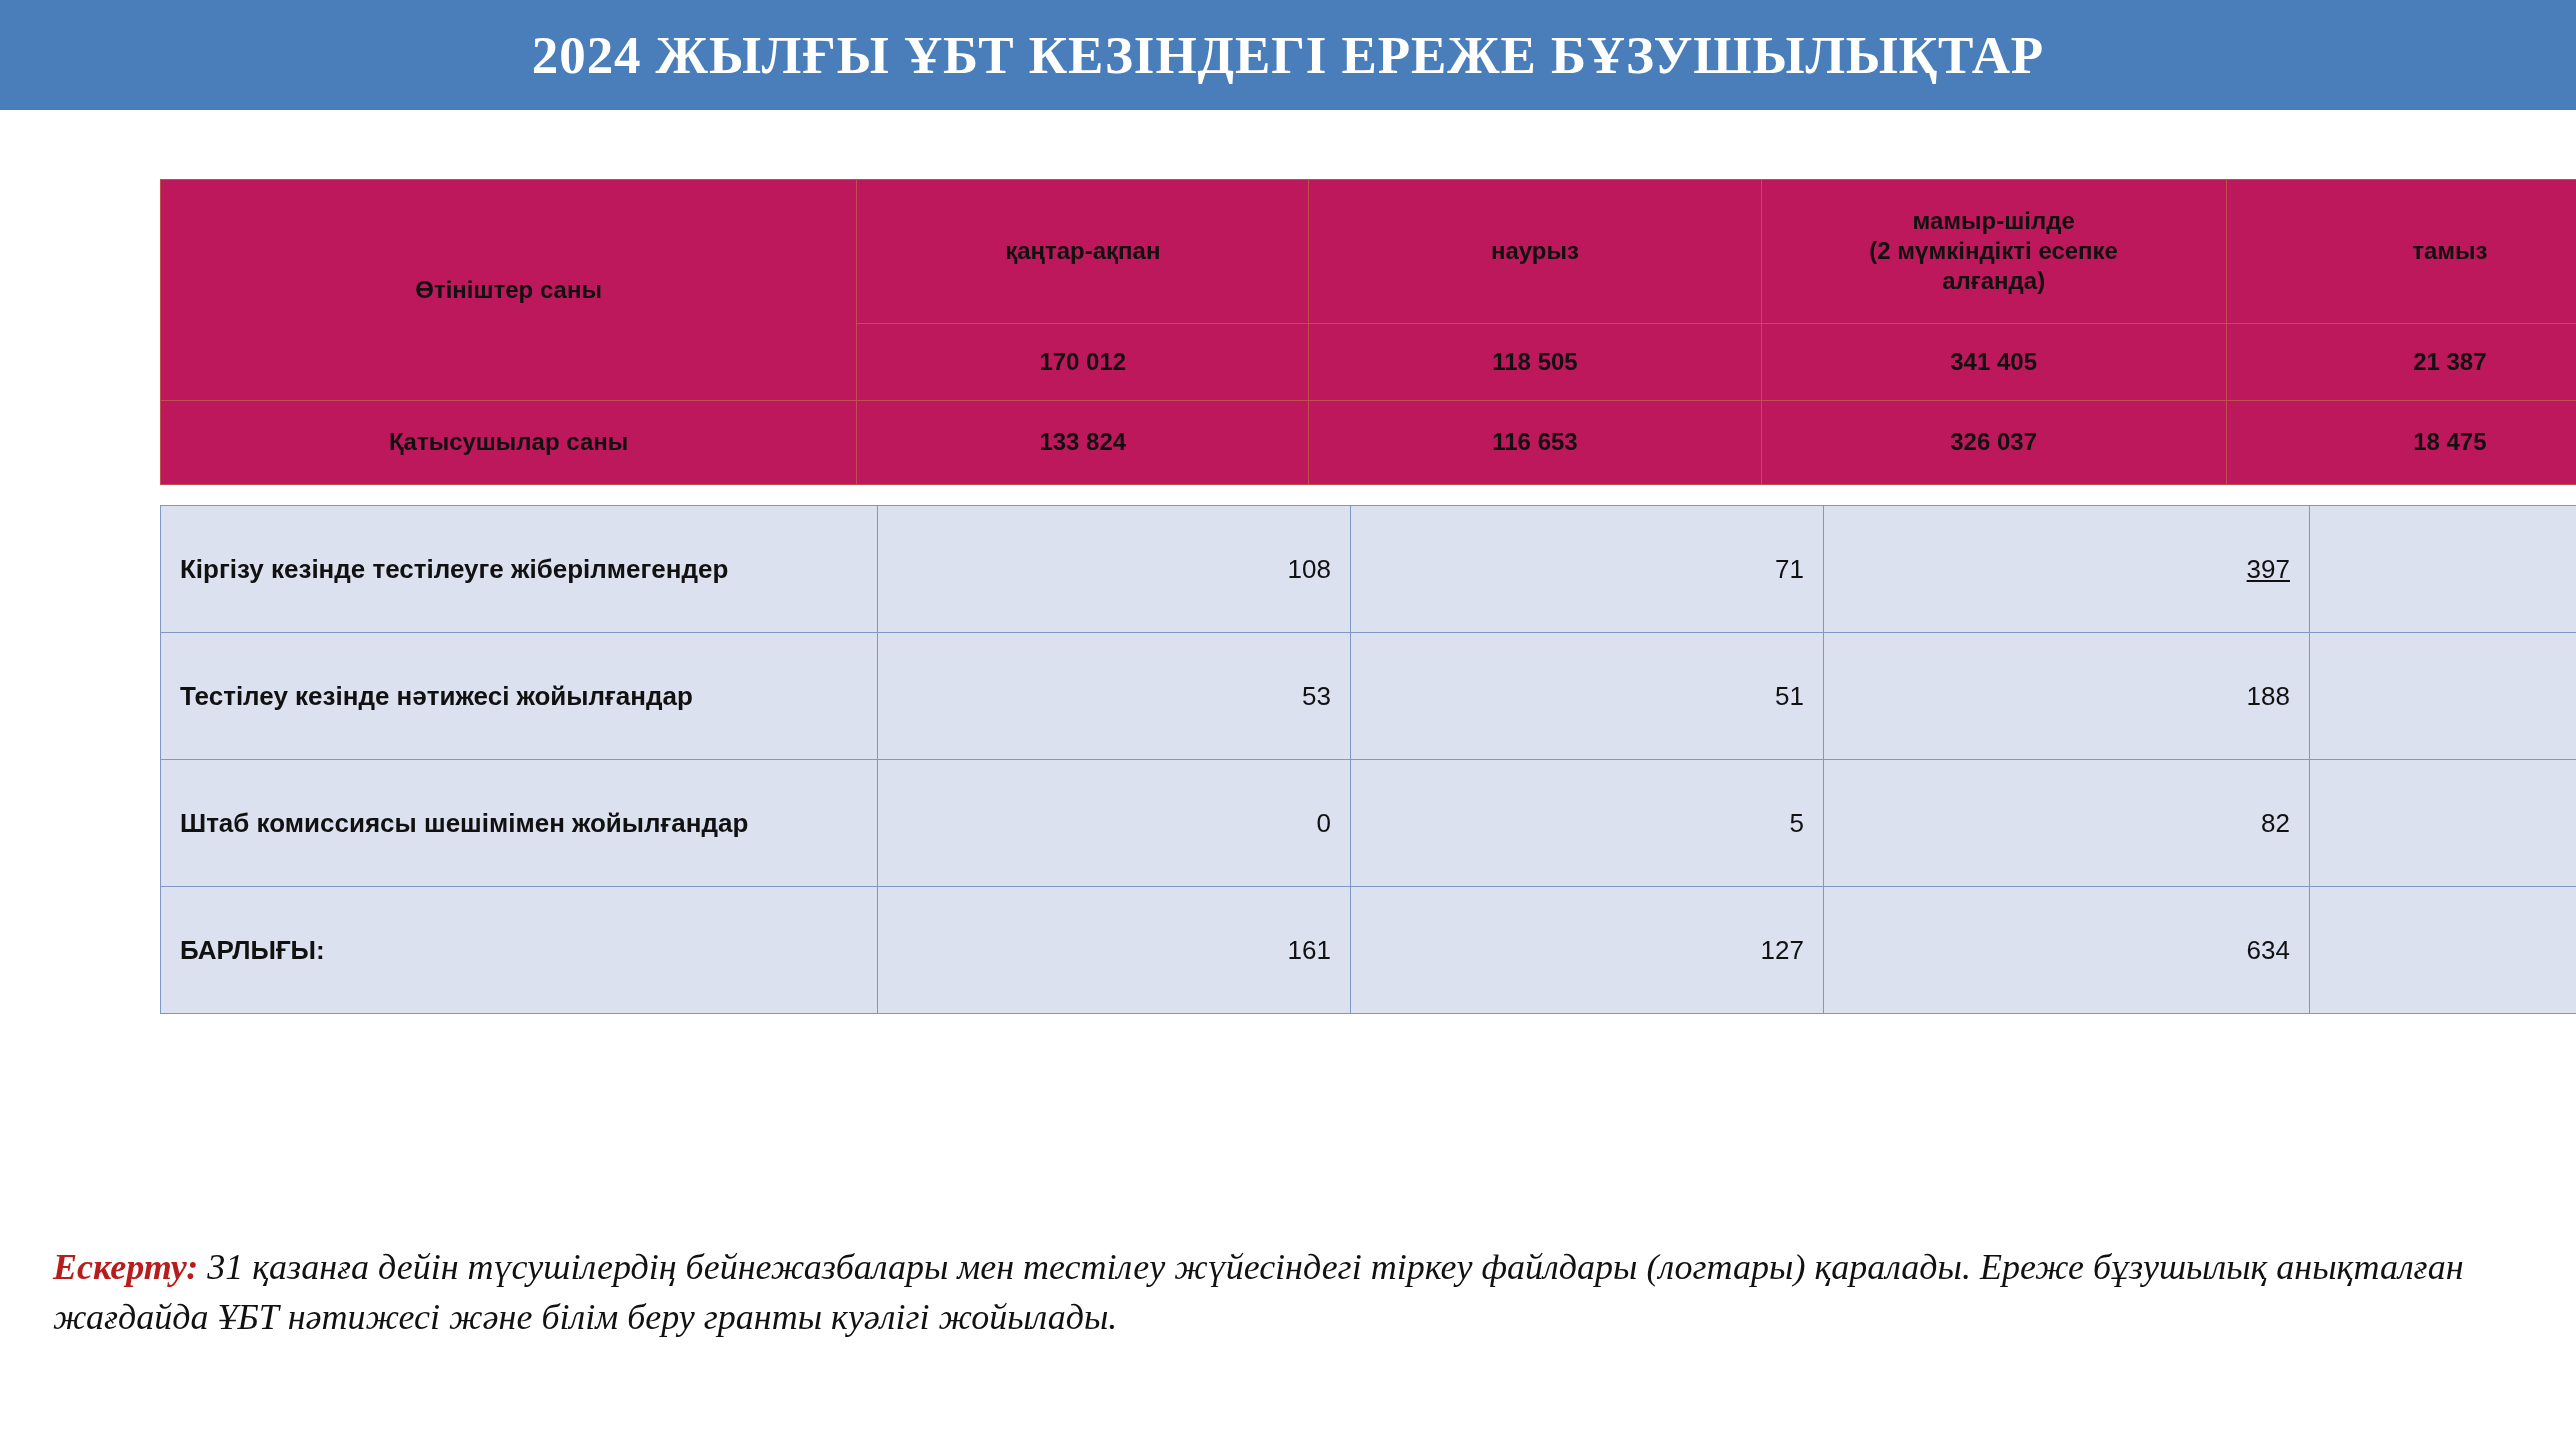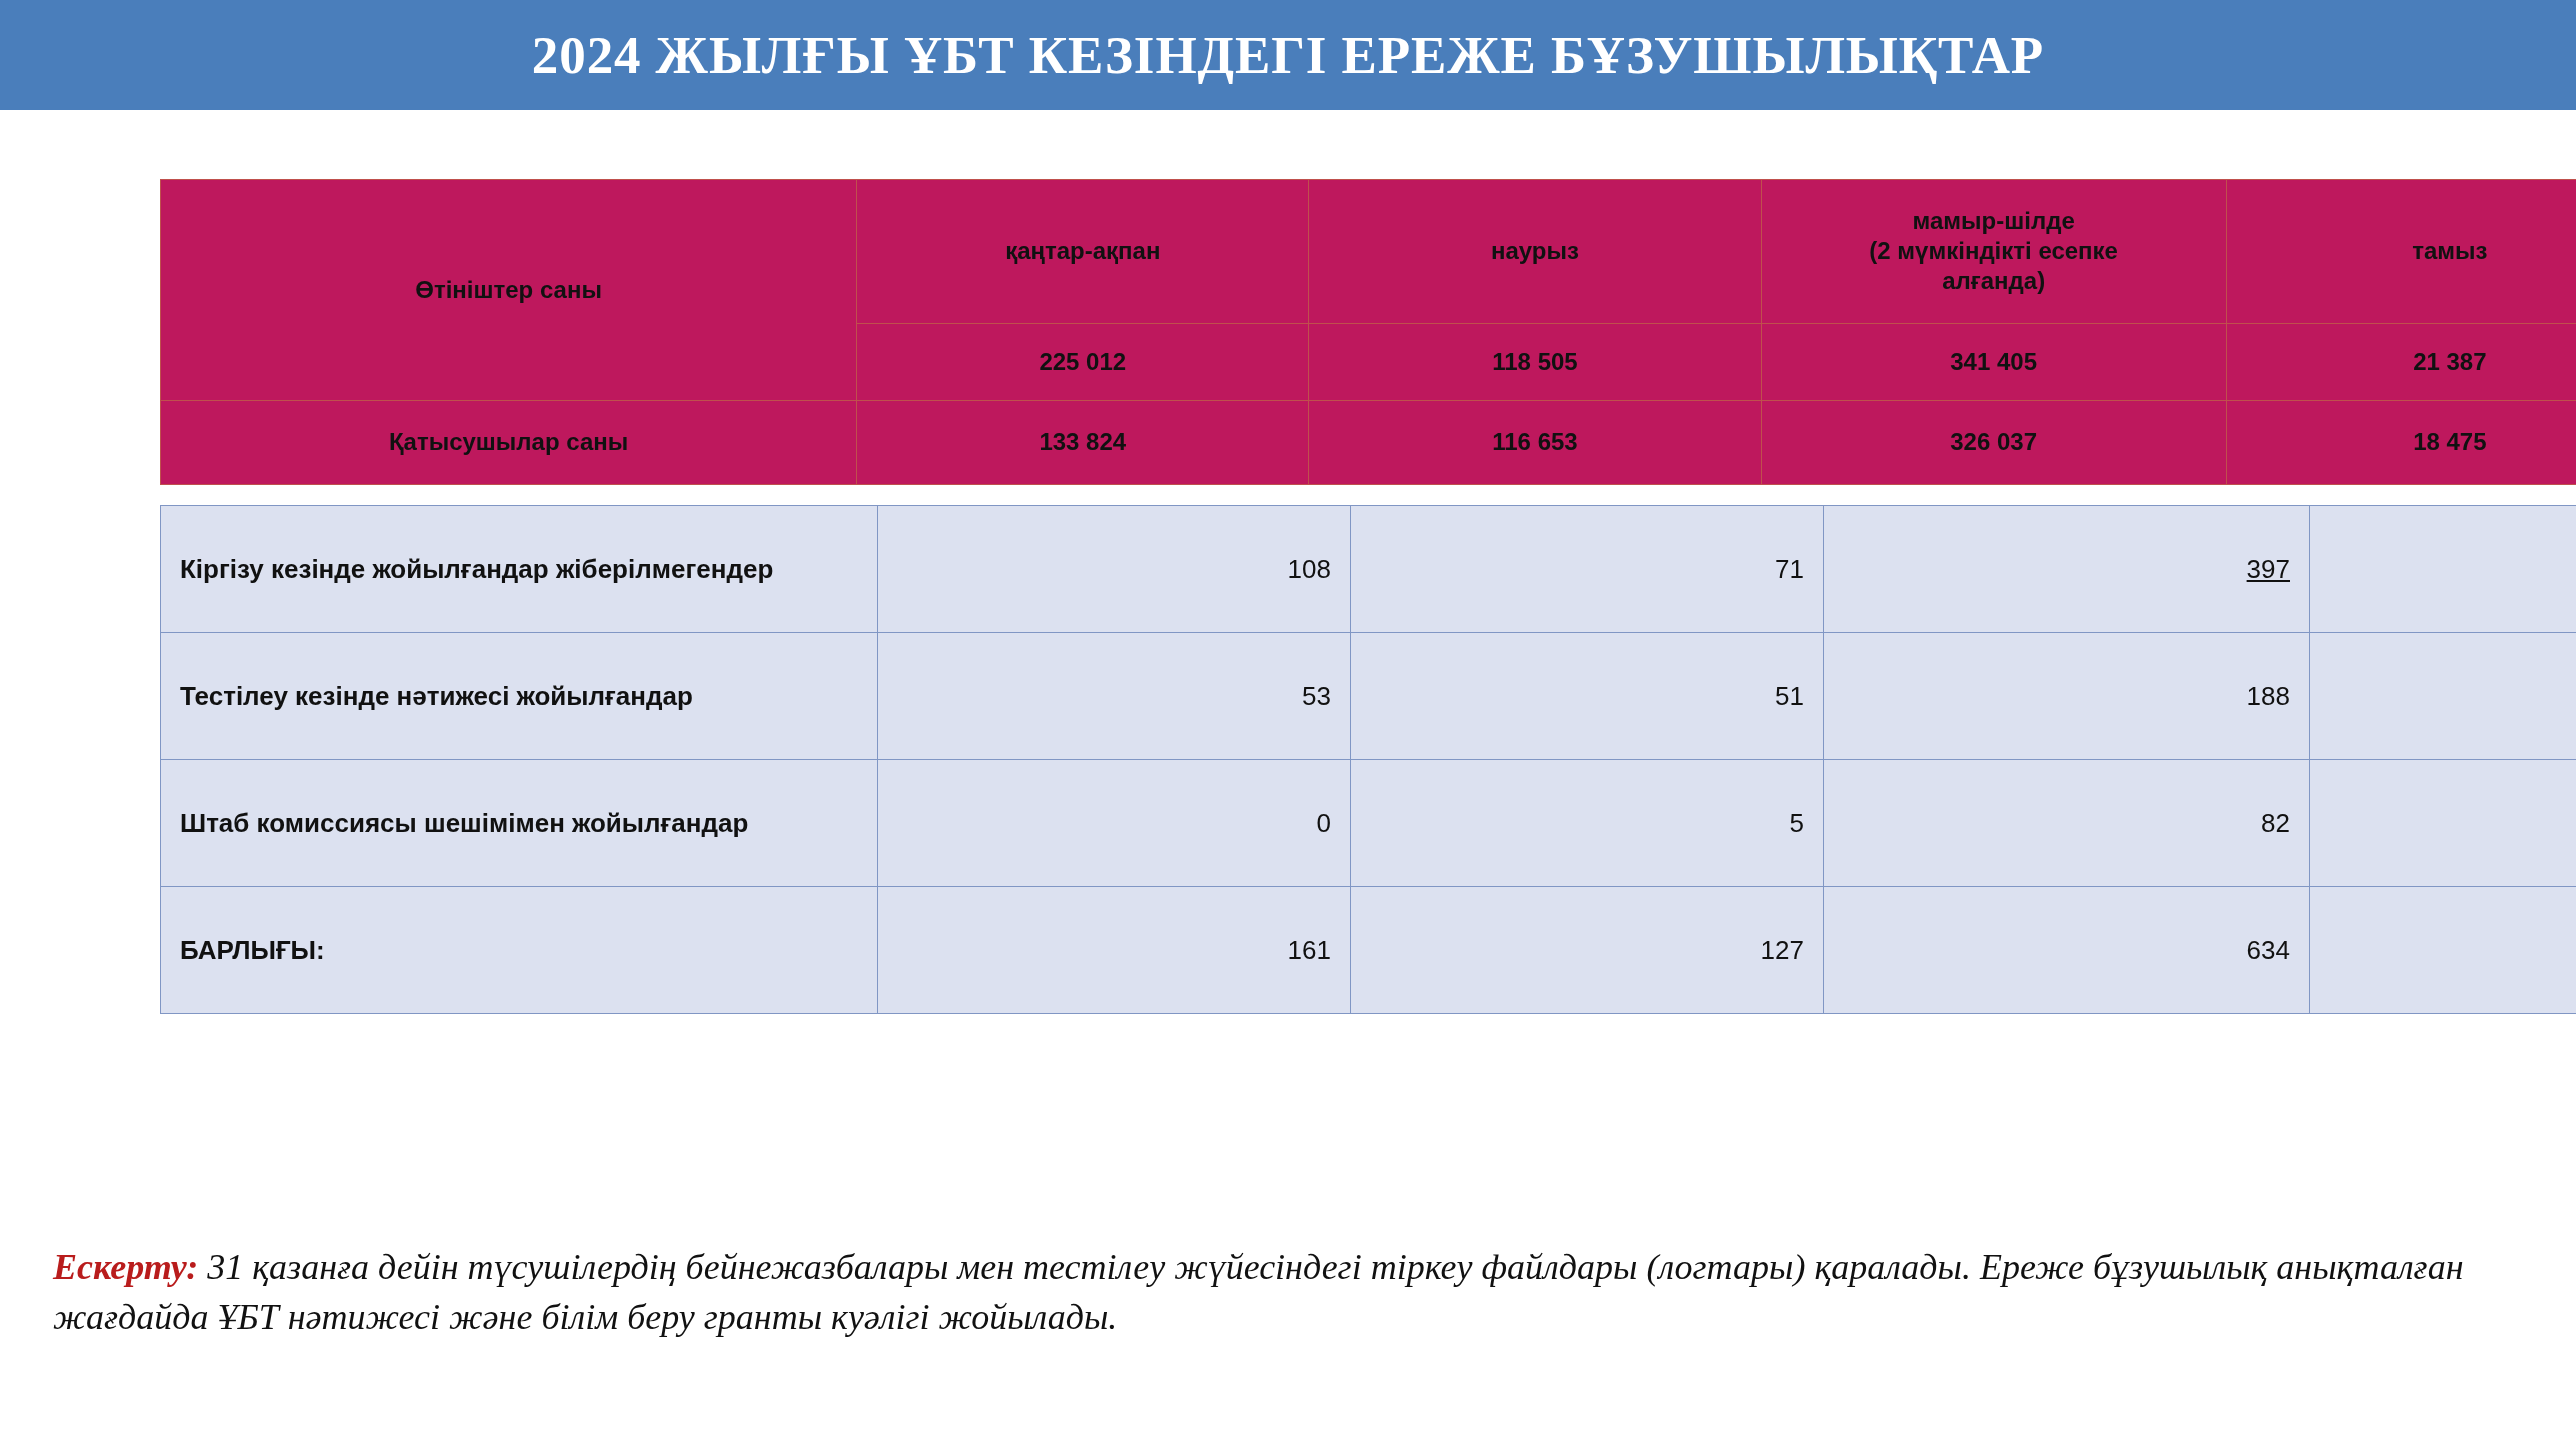--- a/index.html
+++ b/index.html
@@ -129,39 +129,39 @@
     <td class="col-m">қаңтар-ақпан</td>
     <td class="col-m">наурыз</td>
     <td class="col-w">
       <span>мамыр-шілде</span><br>
       <span>(2 мүмкіндікті есепке</span><br>
       <span>алғанда)</span>
     </td>
     <td class="col-n">тамыз</td>
   </tr>
   <tr class="row-nums">
-    <td>225 012</td>
+    <td>170 012</td>
     <td>118 505</td>
     <td>341 405</td>
     <td>21 387</td>
   </tr>
   <tr class="row-part">
     <td>Қатысушылар саны</td>
     <td>133 824</td>
     <td>116 653</td>
     <td>326 037</td>
     <td>18 475</td>
   </tr>
 </tbody>
   </table>
 
 <table class="bottom-table">
   <tbody>
       <tr>
-    <td class="rowlabel">Кіргізу кезінде  жойылғандар жіберілмегендер</td>
+    <td class="rowlabel">Кіргізу кезінде  тестілеуге жіберілмегендер</td>
     <td class="num c-m">108</td>
     <td class="num c-m">71</td>
     <td class="num c-w">397</td>
     <td class="num c-n">44</td>
   </tr>
   <tr>
     <td class="rowlabel">Тестілеу кезінде нәтижесі жойылғандар</td>
     <td class="num">53</td>
     <td class="num">51</td>
     <td class="num">188</td>

